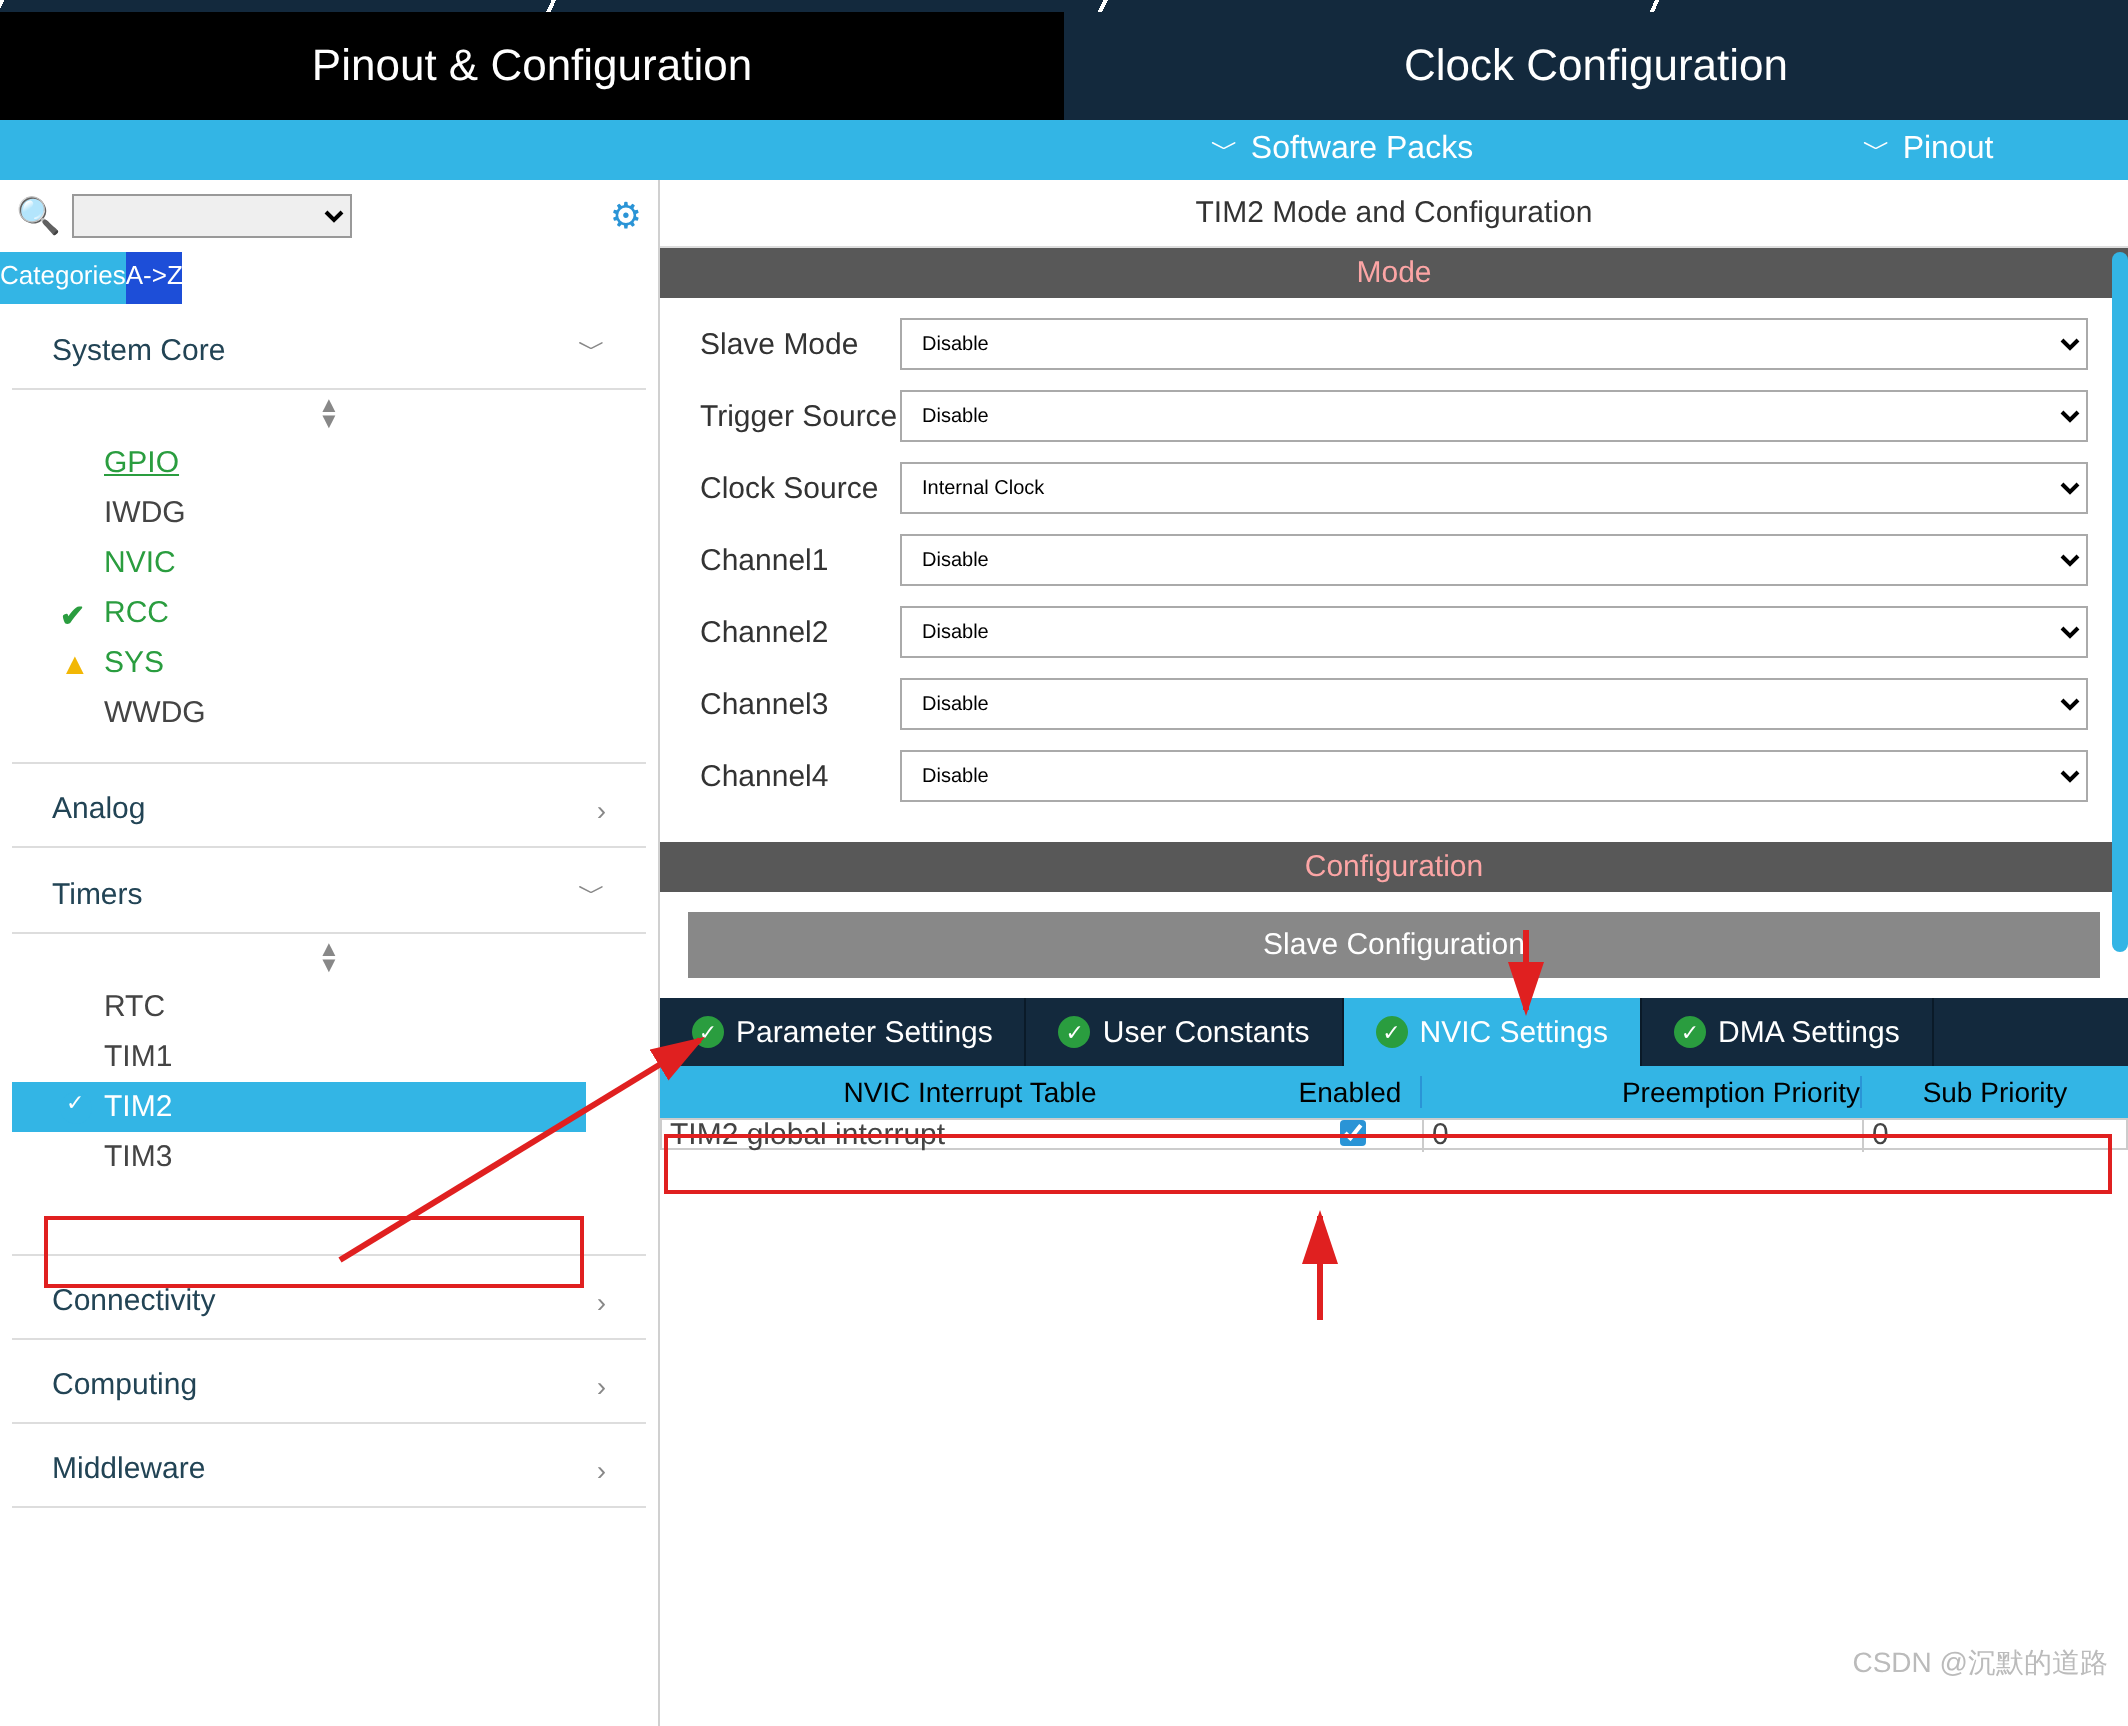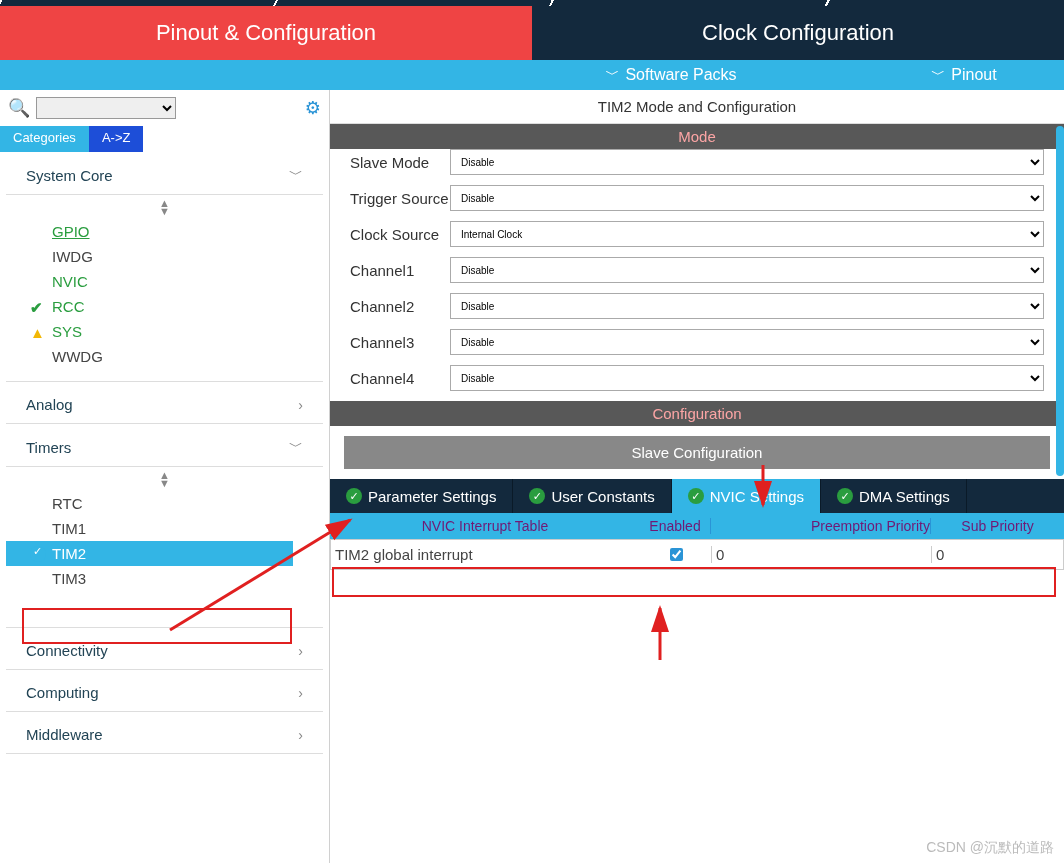--- a/index.html
+++ b/index.html
@@ -2,75 +2,75 @@
 <html><head>
 <meta charset="utf-8">
 <style>
   * { box-sizing: border-box; font-family: Arial, Helvetica, sans-serif; }
   body { margin: 0; background: #f9f9f9; width: 1064px; height: 863px; overflow: hidden; font-size: 14px; color: #444; position: relative; }
   .top-chevrons { height: 6px; background: #13293d; position: relative; overflow: hidden; }
   .top-chevrons::before { content: ""; position: absolute; inset: 0; background:
     repeating-linear-gradient(115deg, #fff 0 2px, transparent 2px 250px); }
   .tab-bar { display: flex; height: 54px; background: #33b5e5; }
   .tab { flex: 1; display: flex; align-items: center; justify-content: center; font-size: 22px; cursor: pointer; }
-  .tab.active { background: #ef4444; color: #fff; }
+  .tab.active { background: #000000; color: #fff; }
   .tab.inactive { background: #13293d; color: #fff; }
   .sub-bar { height: 30px; background: #33b5e5; display: flex; color: #fff; font-size: 16px; }
   .sub-left { flex: 0 0 478px; }
   .sub-item { flex: 1; display: flex; align-items: center; justify-content: center; gap: 6px; cursor: pointer; }
   .chev { font-size: 14px; }
   .main { display: flex; height: calc(863px - 6px - 54px - 30px); }
   .left-pane { width: 330px; border-right: 1px solid #d0d0d0; background: #fff; display: flex; flex-direction: column; }
   .search-row { display: flex; align-items: center; height: 36px; padding: 4px 8px; gap: 6px; }
   .search-icon { color: #2a94d6; font-size: 18px; }
   .search-input { width: 140px; height: 22px; border: 1px solid #999; font-size: 13px; }
   .gear-icon { margin-left: auto; color: #2a94d6; font-size: 18px; cursor: pointer; }
   .cat-tabs { display: flex; height: 26px; }
-  .cat-tab { padding: 4px 13px; font-size: 13px; cursor: pointer; }
+  .cat-tab { padding: 4px 0; font-size: 13px; cursor: pointer; }
   .cat-tab.active { background: #33b5e5; color: #fff; }
   .cat-tab.inactive { background: #1d4ed8; color: #fff; }
   .tree { overflow-y: auto; padding: 0 6px; flex: 1; }
   .group-head { display: flex; align-items: center; justify-content: space-between; padding: 14px 20px 10px 20px; color: #245; font-size: 15px; cursor: pointer; border-bottom: 1px solid #ddd; }
   .group-head .expander { color: #888; font-size: 14px; }
   .sort-arrows { text-align: center; color: #888; font-size: 11px; line-height: 8px; padding: 4px 0; }
   .tree-item { padding: 4px 10px 4px 46px; font-size: 15px; cursor: pointer; position: relative; }
   .tree-item.green { color: #2a9d3f; }
   .tree-item.group-bottom { border-bottom: 1px solid #ddd; padding-bottom: 16px; }
   .tree-item.underline { text-decoration: underline; }
   .tree-item.selected { background: #33b5e5; color: #fff; margin-right: 30px; }
   .icon-badge { position: absolute; left: 24px; top: 5px; width: 16px; height: 16px; }
   .badge-check { background: #33b5e5; border-radius: 50%; }
   .badge-check::after { content: "✓"; color: #fff; font-size: 11px; position: absolute; left: 3px; top: -1px; }
   .check-mark { color: #2a9d3f; font-weight: bold; position: absolute; left: 24px; top: 5px; }
   .warn-mark { color: #f2b705; position: absolute; left: 24px; top: 5px; }
   .red-box { position: absolute; border: 2px solid #e02020; pointer-events: none; }
   .right-pane { flex: 1; position: relative; background: #fff; display: flex; flex-direction: column; }
   .panel-title { background: #fff; text-align: center; padding: 8px; font-size: 15px; color: #333; border-bottom: 1px solid #ddd; position: relative;}
   .section-bar { background: #585858; color: #fca5a5; text-align: center; padding: 4px; font-size: 15px; }
-  .mode-body { padding: 0 20px; }
+  .mode-body { padding: 10px 20px; }
   .mode-row { display: flex; align-items: center; margin-bottom: 10px; }
   .mode-label { width: 100px; text-align: left; color: #333; font-size: 15px; }
   .mode-select { flex: 1; height: 26px; border: 1px solid #aaa; padding: 2px 6px; font-size: 10px; background: #fff; }
   .scroll-ind { position: absolute; right: 0; top: 36px; width: 8px; height: 350px; background: #33b5e5; border-radius: 4px; }
   .reset-btn { background: #888; color: #fff; border: none; padding: 8px 16px; margin: 10px 14px; font-size: 15px; cursor: pointer; }
   .cfg-tabs { display: flex; background: #13293d; height: 34px; }
   .cfg-tab { color: #fff; padding: 7px 16px; font-size: 15px; display: flex; align-items: center; gap: 6px; cursor: pointer; border-right: 1px solid #0a1a28; }
   .cfg-tab.active { background: #33b5e5; }
   .cfg-tab .ok-badge { width: 16px; height: 16px; border-radius: 50%; background: #2a9d3f; display: inline-flex; align-items: center; justify-content: center; font-size: 11px; color: #fff; }
-  .nvic-header-row { display: flex; background: #33b5e5; color: #701a75; font-size: 14px; height: 26px; align-items: center; }
+  .nvic-header-row { display: flex; background: #33b5e5; color: #000000; font-size: 14px; height: 26px; align-items: center; }
   .col-it { flex: 0 0 310px; text-align: center; }
   .col-en { flex: 0 0 70px; text-align: center; }
   .col-pp { flex: 0 0 220px; text-align: right; border-left: 1px solid #2a94d6;}
   .col-sp { flex: 1; text-align: center; border-left: 1px solid #2a94d6;}
-  .nvic-data-row { display: flex; height: 31px; align-items: center; border: 1px solid #ccc; font-size: 15px; }
+  .nvic-data-row { display: flex; height: 16px; align-items: center; border: 1px solid #ccc; font-size: 15px; }
   .nvic-data-row .col-it { text-align: left; padding-left: 4px; }
   .nvic-data-row .col-en input { accent-color: #2a94d6; }
   .nvic-data-row .col-pp, .nvic-data-row .col-sp { text-align: left; padding-left: 4px; border-left: 1px solid #ccc; }
   .arrow { position: absolute; pointer-events: none; }
-  .watermark { position: absolute; right: 10px; bottom: 6px; color: #bbb; font-size: 14px; }
+  .watermark { position: absolute; right: 10px; bottom: 22px; color: #bbb; font-size: 14px; }
 </style>
 </head>
 <body>
 
 <div class="top-chevrons"></div>
 
 <div class="tab-bar">
   <div class="tab active">Pinout &amp; Configuration</div>
   <div class="tab inactive">Clock Configuration</div>
 </div>

